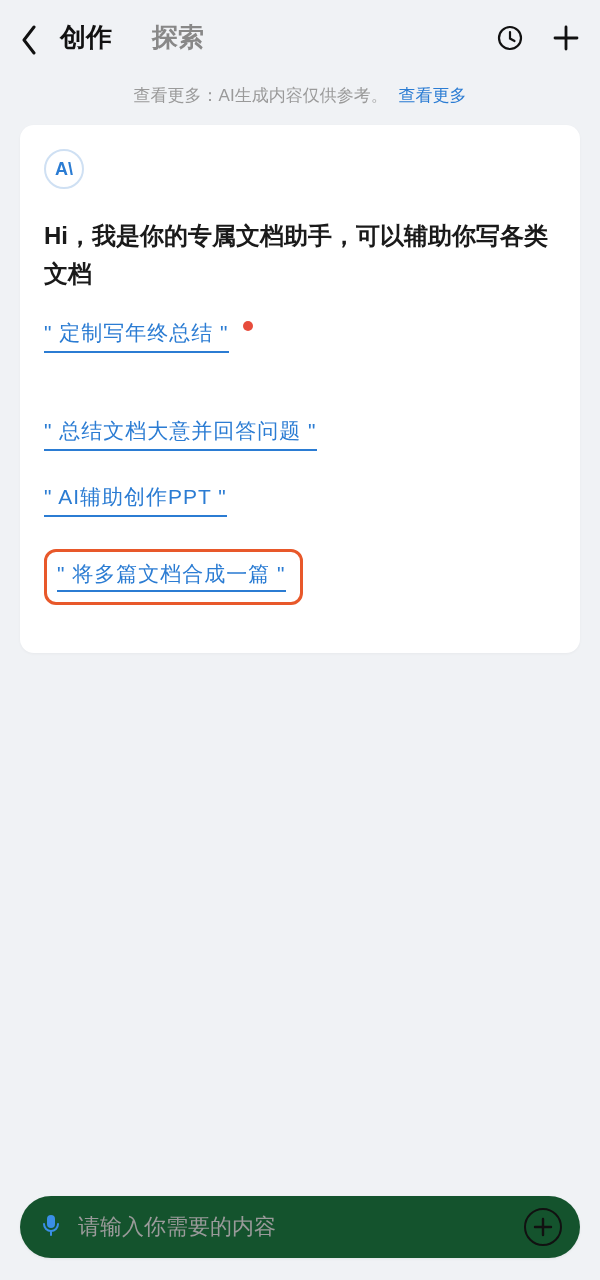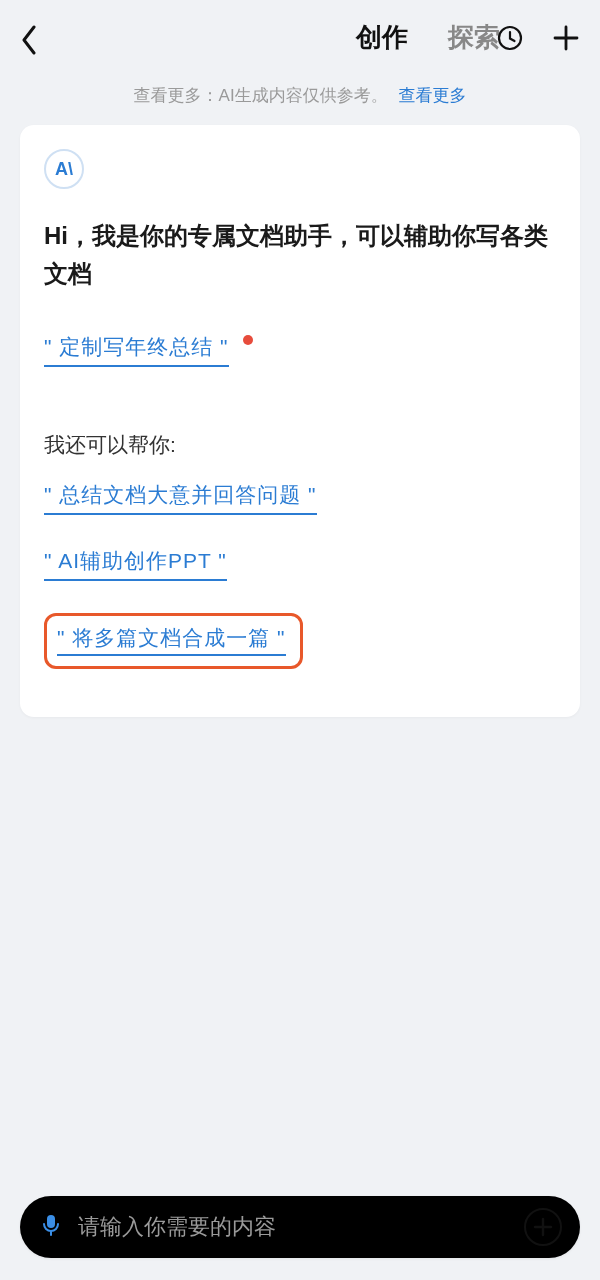--- a/index.html
+++ b/index.html
@@ -21,21 +21,21 @@
     .back-btn {
       width: 40px;
       display: flex;
       align-items: center;
       justify-content: flex-start;
     }
     .back-btn svg { width: 18px; height: 30px; }
     .tabs {
       flex: 1;
       display: flex;
-      justify-content: flex-end;
+      justify-content: flex-start;
       gap: 40px;
     }
     .tab {
       font-size: 26px;
       color: #888;
       font-weight: 700;
       padding-bottom: 6px;
     }
     .tab.active {
       color: #111;
@@ -73,21 +73,21 @@
       font-weight: 700;
       font-size: 18px;
       margin-bottom: 28px;
       font-family: Arial, sans-serif;
     }
     .greeting {
       font-size: 24px;
       font-weight: 700;
       color: #1a1a1a;
       line-height: 1.6;
-      margin-bottom: 39px;
+      margin-bottom: 25px;
     }
     .question {
       font-size: 21px;
       color: #333;
       margin-bottom: 22px;
     }
     .suggestion-row {
       display: flex;
       align-items: center;
       margin-bottom: 18px;
@@ -113,21 +113,21 @@
       border: 3px solid #e8582a;
       border-radius: 12px;
       padding: 8px 14px 10px 10px;
     }
     .highlight-box .suggestion {
       padding-bottom: 2px;
     }
     .spacer { flex: 1; }
     .input-bar {
       margin: 12px 20px 22px 20px;
-      background: #000000;
+      background: #14532d;
       border-radius: 40px;
       height: 62px;
       display: flex;
       align-items: center;
       padding: 0 18px;
       gap: 14px;
       box-shadow: 0 1px 3px rgba(0,0,0,0.06);
     }
     .mic-icon svg { width: 26px; height: 26px; }
     .input-placeholder {
@@ -177,21 +177,20 @@
 </div>
 
 <div class="card">
   <div class="ai-avatar">A\</div>
   <div class="greeting">Hi，我是你的专属文档助手，可以辅助你写各类文档</div>
   <div class="suggestion-row">
     <span class="suggestion">" 定制写年终总结 "</span>
     <span class="red-dot"></span>
   </div>
   <div class="section-gap"></div>
-  <div class="question">我还可以帮你:</div>
   <div class="suggestion-row">
     <span class="suggestion">" 总结文档大意并回答问题 "</span>
   </div>
   <div style="height:14px"></div>
   <div class="suggestion-row">
     <span class="suggestion">" AI辅助创作PPT "</span>
   </div>
   <div style="height:14px"></div>
   <div class="suggestion-row">
     <span class="highlight-box">

